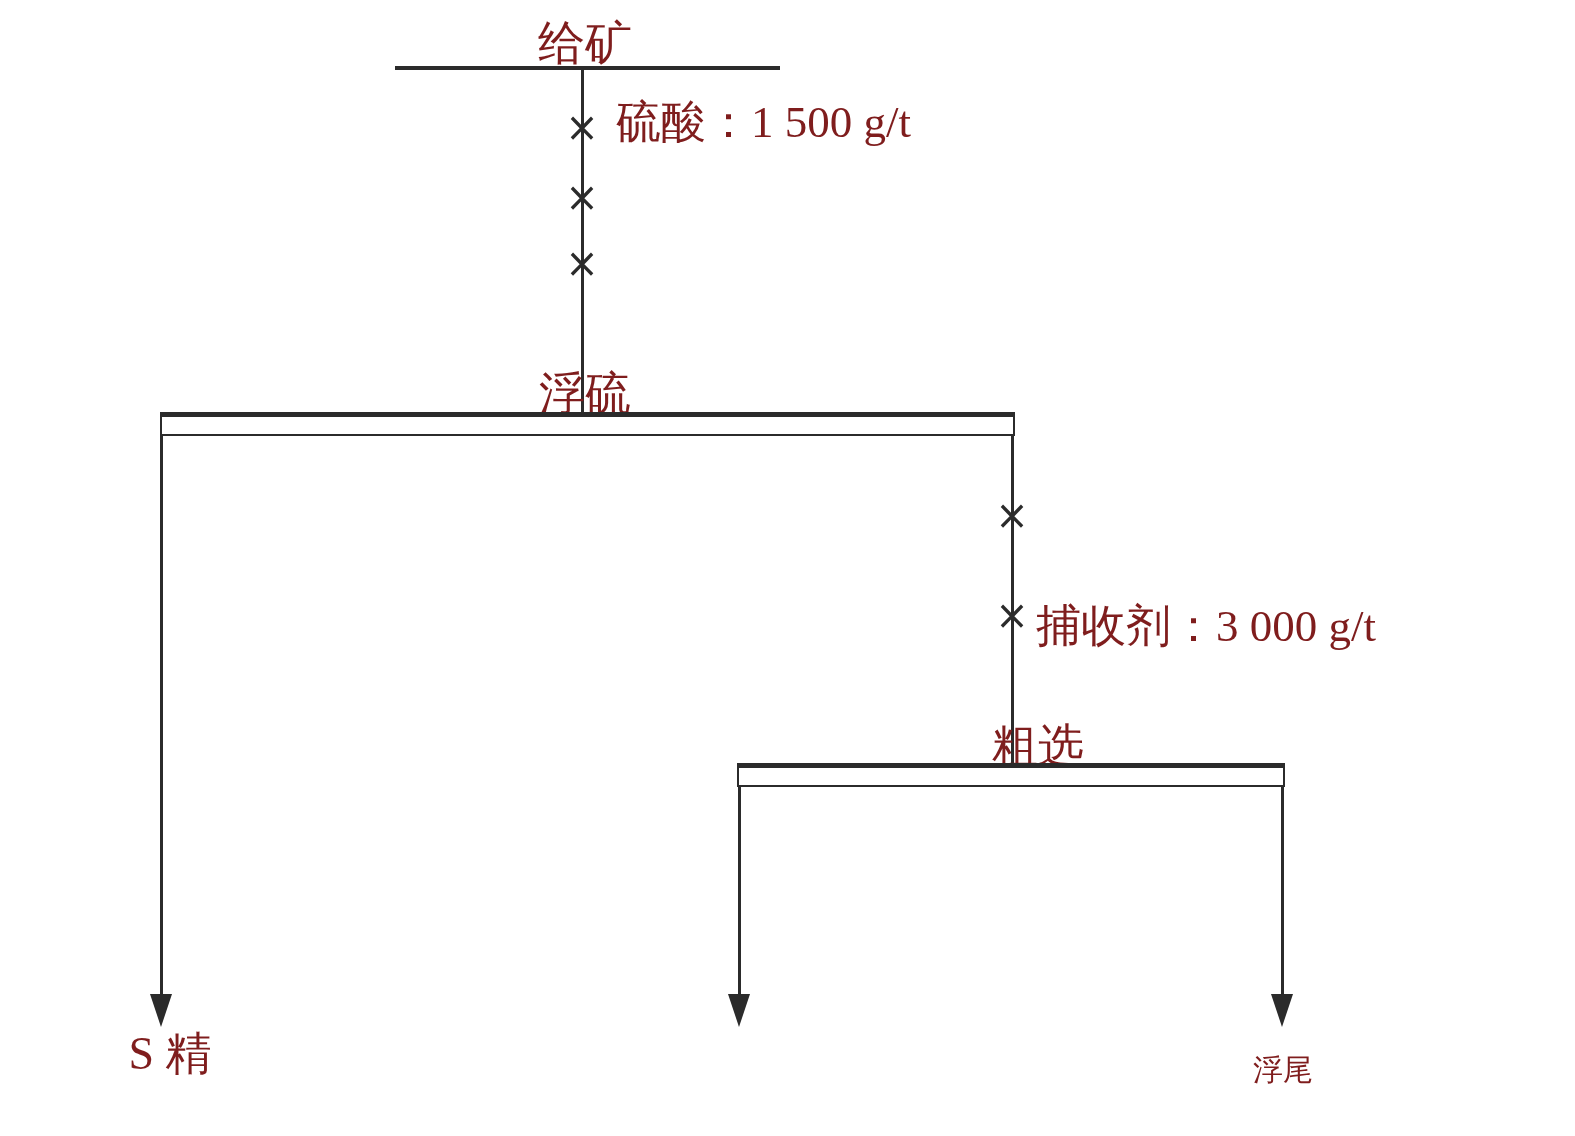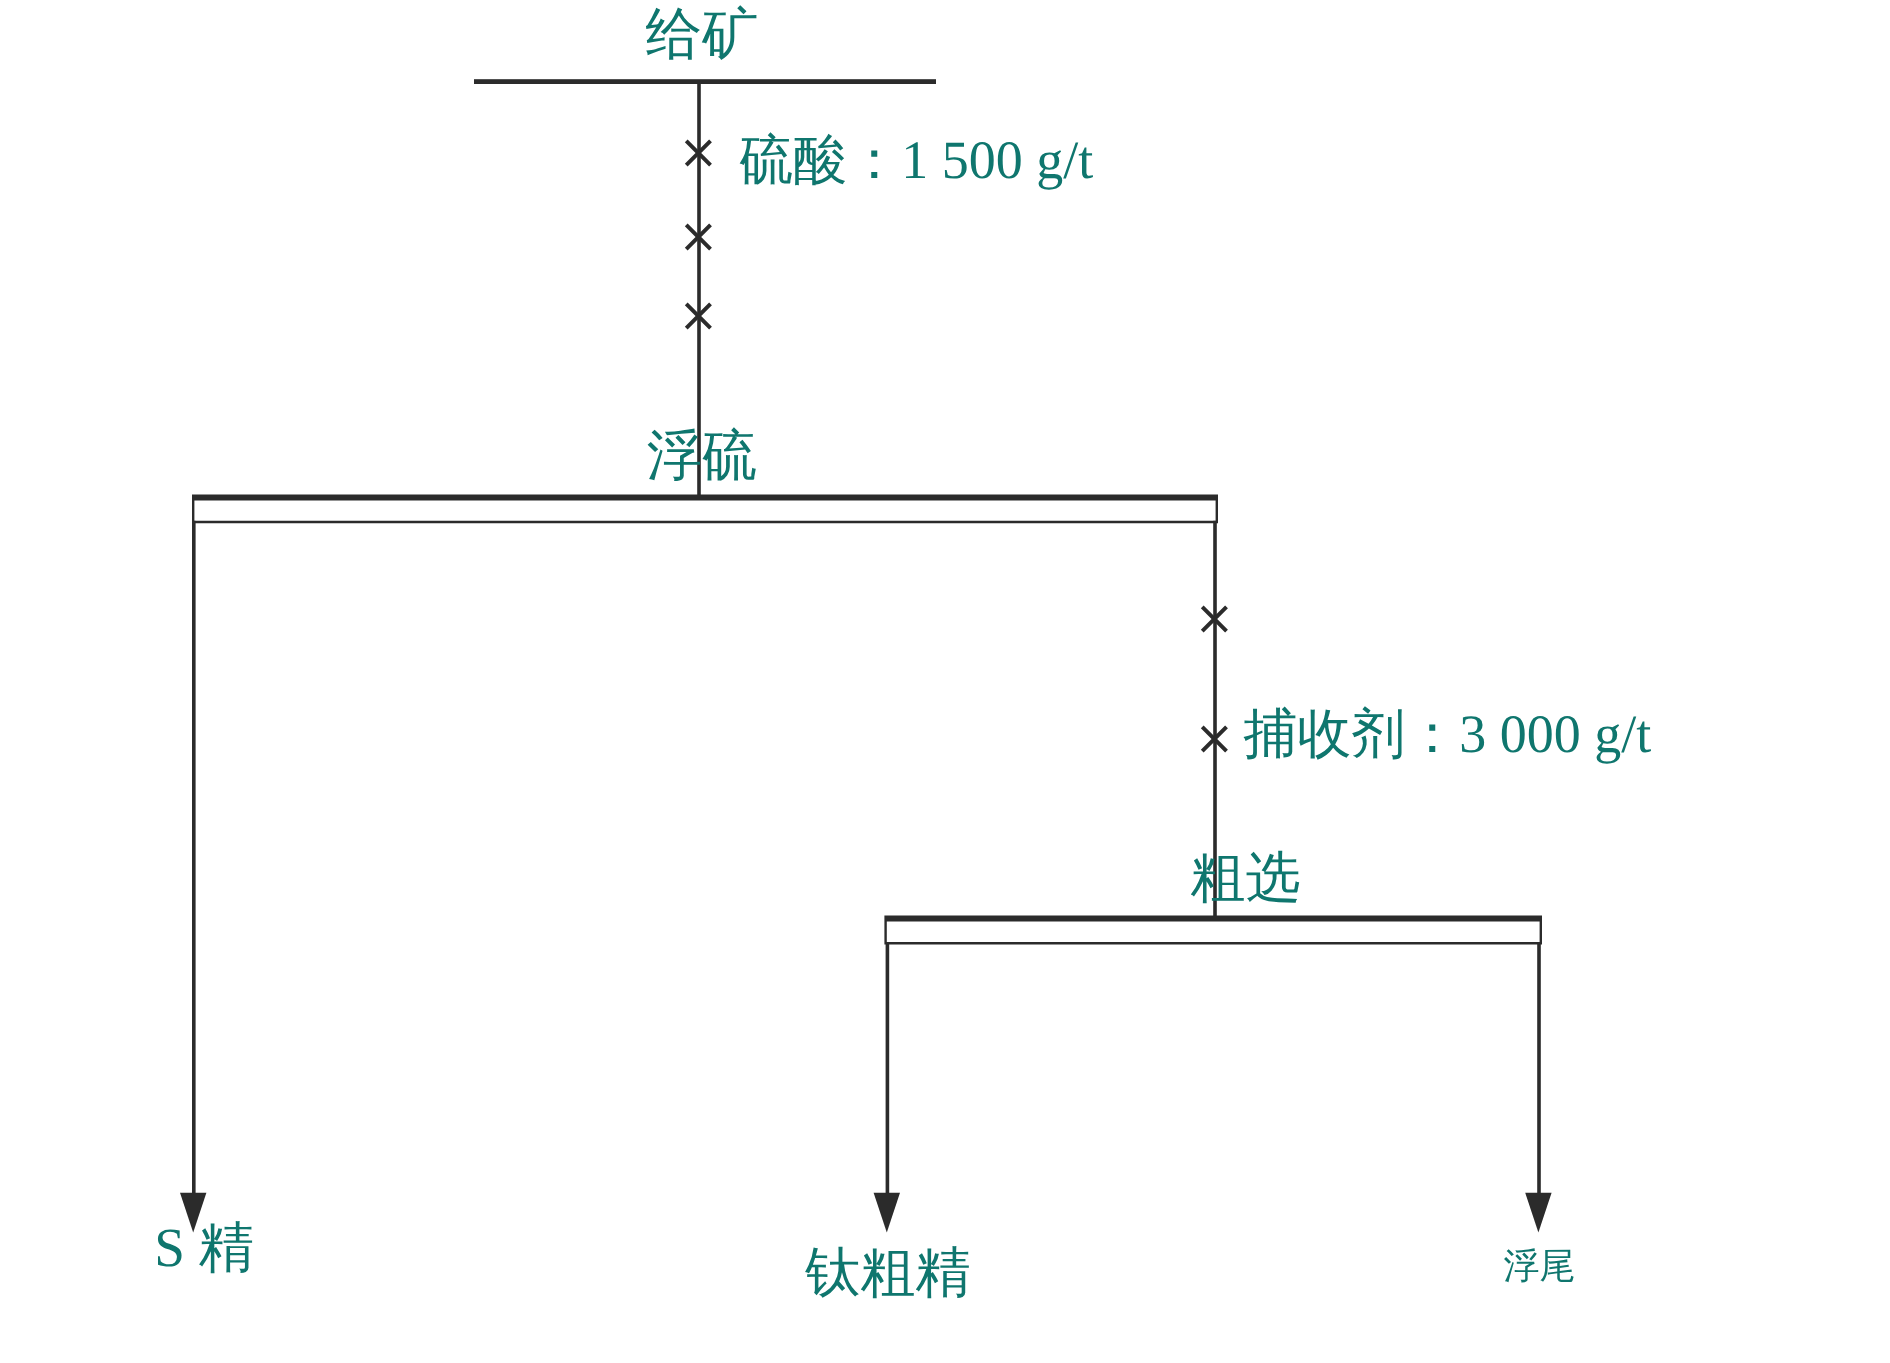--- a/index.html
+++ b/index.html
@@ -13,22 +13,23 @@
     height: 1136px;
     background: #ffffff;
     overflow: hidden;
     font-family: "Liberation Serif", "DejaVu Serif", serif;
     color: #111111;
   }
   .lbl {
     position: absolute;
     font-size: 45px;
     line-height: 1.15;
-    color: #0f766e;
+    color: #7f1d1d;
     white-space: nowrap;
+    margin-top: 14px;
   }
   .center { text-align: center; }
   .hline {
     position: absolute;
     background: #2b2b2b;
   }
   .vline {
     position: absolute;
     background: #2b2b2b;
   }
@@ -64,21 +65,21 @@
 <body>
 
 <div class="canvas">
 
   <div class="lbl center" style="left:455px; top:2px; width:260px; font-size:47px;">给矿</div>
   <div class="hline" style="left:395px; top:66px; width:385px; height:4px;"></div>
 
   <div class="vline" style="left:581px; top:70px; width:3px; height:344px;"></div>
 
   <div class="xmark" style="left:564px; top:107px;">×</div>
-  <div class="lbl" style="left:616px; top:108px;text-align:right;">硫酸：1 500 g/t</div>
+  <div class="lbl" style="left:616px; top:83px;text-align:right;">硫酸：1 500 g/t</div>
 
   <div class="xmark" style="left:564px; top:177px;">×</div>
 
   <div class="xmark" style="left:564px; top:243px;">×</div>
 
   <div class="lbl center" style="left:455px; top:354px; width:260px; font-size:46px;">浮硫</div>
   <div class="cell" style="left:160px; top:412px; width:855px;"></div>
 
   <div class="vline" style="left:160px; top:434px; width:3px; height:562px;"></div>
   <div class="arrow" style="left:150px; top:994px;"></div>
@@ -89,19 +90,18 @@
   <div class="xmark" style="left:994px; top:495px;">×</div>
 
   <div class="xmark" style="left:994px; top:595px;">×</div>
   <div class="lbl" style="left:1036px; top:587px;">捕收剂：3 000 g/t</div>
 
   <div class="lbl center" style="left:908px; top:706px; width:260px; font-size:46px;">粗选</div>
   <div class="cell" style="left:737px; top:763px; width:548px;"></div>
 
   <div class="vline" style="left:738px; top:785px; width:3px; height:211px;"></div>
   <div class="arrow" style="left:728px; top:994px;"></div>
-  <div class="lbl center" style="left:650px; top:1035px; width:180px; font-size:46px;">钛粗精</div>
 
   <div class="vline" style="left:1281px; top:785px; width:3px; height:211px;"></div>
   <div class="arrow" style="left:1271px; top:994px;"></div>
   <div class="lbl center" style="left:1203px; top:1039px; width:160px; font-size:30px;">浮尾</div>
 
 </div>
 
 </body></html>

